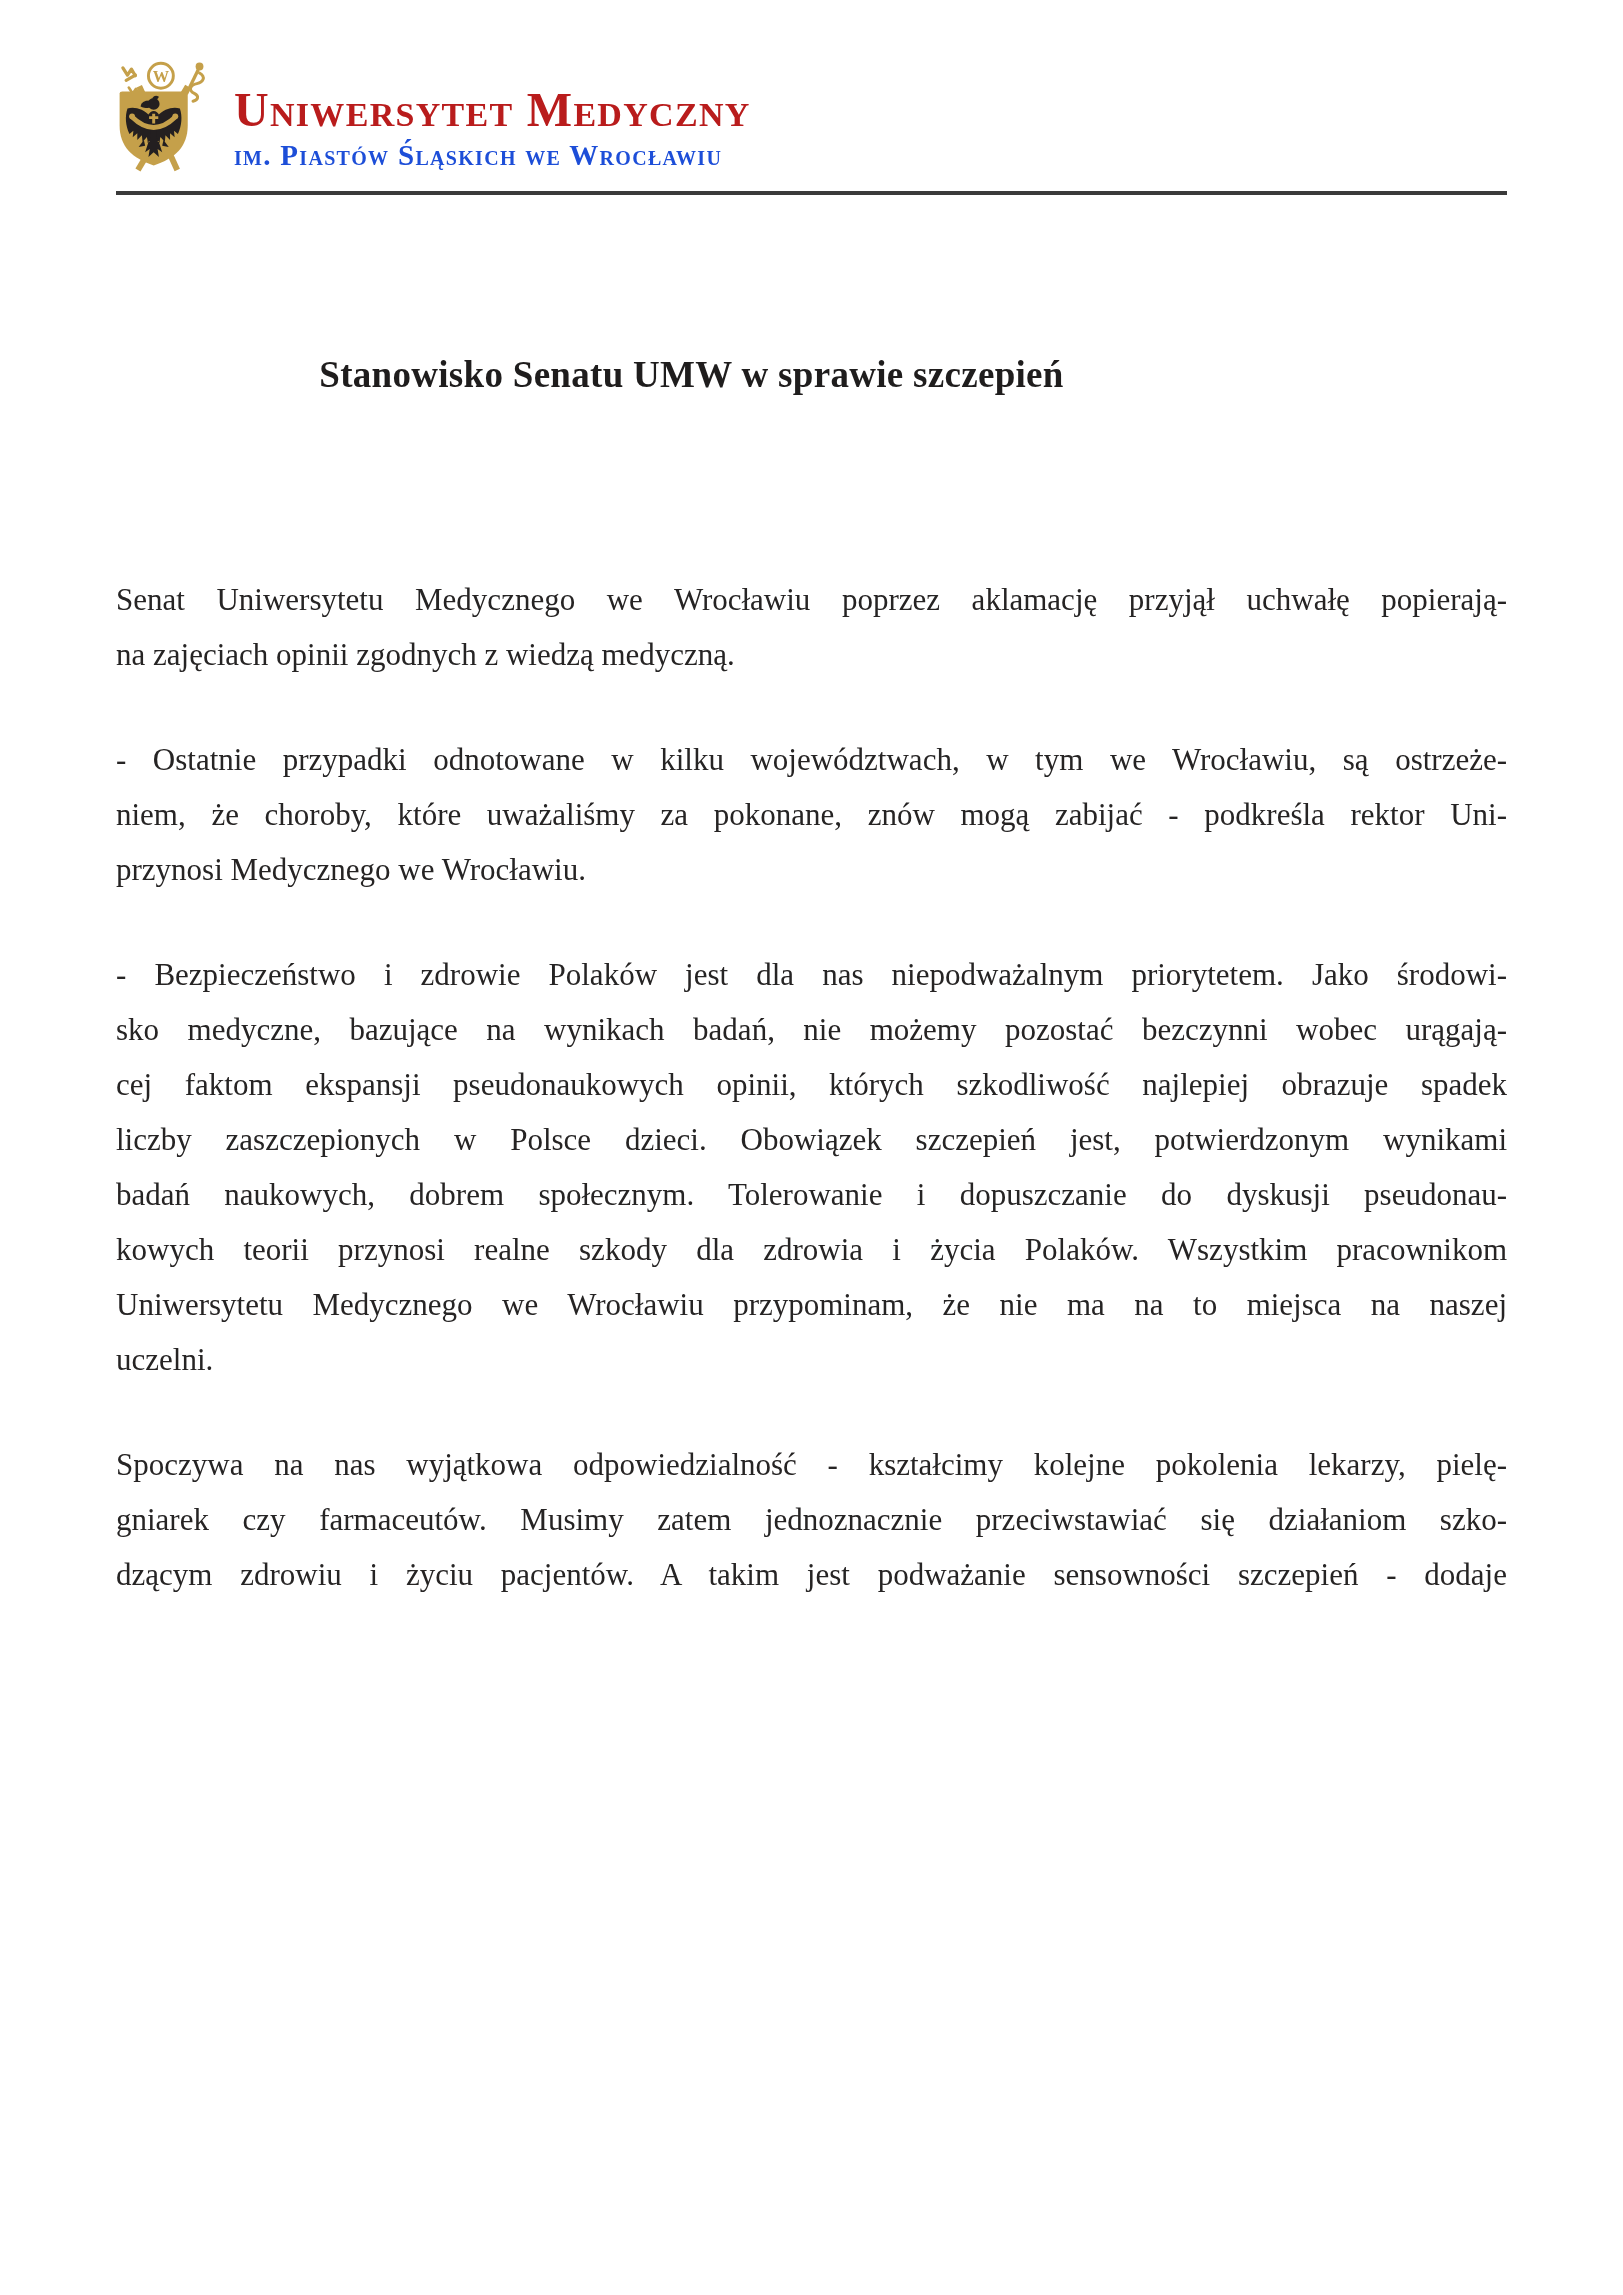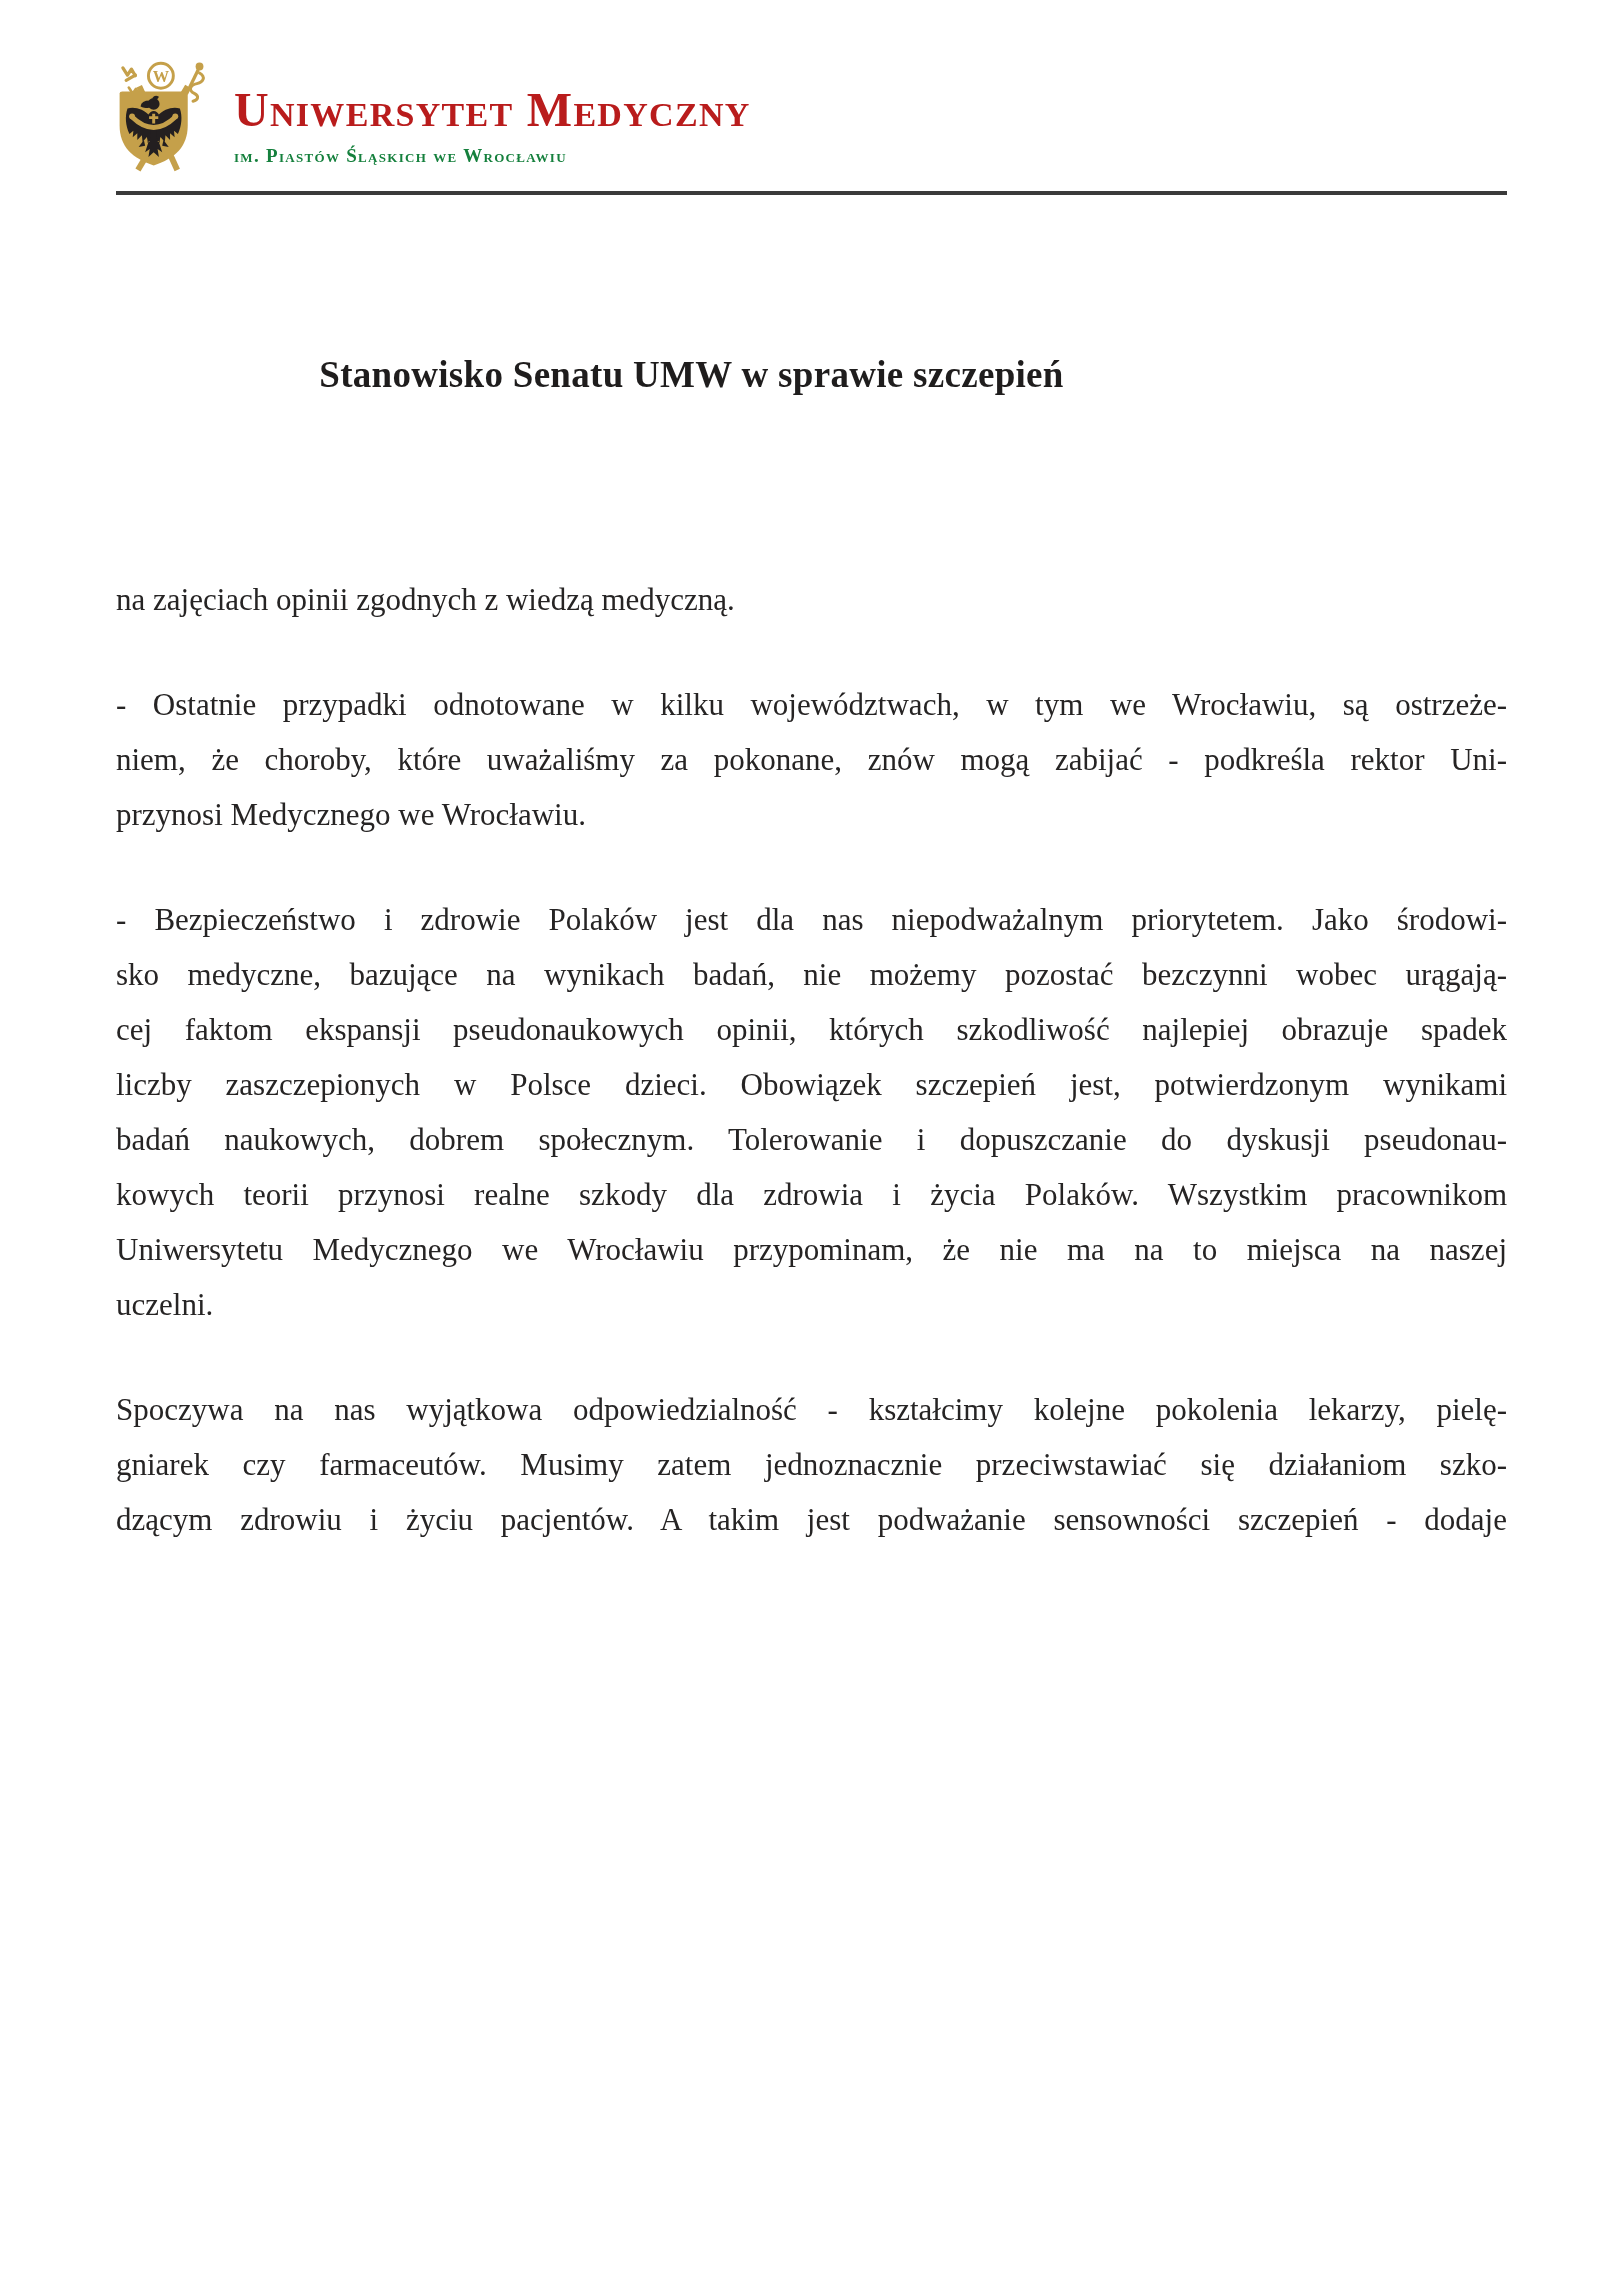--- a/index.html
+++ b/index.html
@@ -18,22 +18,22 @@
   .page{position:absolute;inset:0;background:#fff;}
 
   
   .logo{position:absolute;left:109px;top:60px;width:109px;height:131px;}
   .header-text{position:absolute;left:234px;top:84px;}
   .org-name{
     font-variant:small-caps;font-weight:bold;font-size:48px;line-height:52px;
     letter-spacing:1.3px;color:#b91c1c;white-space:nowrap;
   }
   .org-subtitle{
-    font-variant:small-caps;font-weight:bold;font-size:19px;line-height:33px;
-    letter-spacing:1.3px;color:#15803d;white-space:nowrap;margin-top:2.6px;
+    font-variant:small-caps;font-weight:bold;font-size:29px;line-height:33px;
+    letter-spacing:1.3px;color:#1d4ed8;white-space:nowrap;margin-top:2.6px;
   }
   .header-rule{
     position:absolute;left:116px;top:191px;width:1391px;height:3.9px;
     background:var(--rule);
   }
 
   
   .doc-title{
     position:absolute;left:0;top:353px;width:1383px;text-align:center;
     font-size:37px;font-weight:bold;color:#1F1D1D;letter-spacing:0.3px;
@@ -114,20 +114,21 @@
     <div class="org-name">Uniwersytet Medyczny</div>
     <div class="org-subtitle">im. Piastów Śląskich we Wrocławiu</div>
   </div>
 
   <div class="header-rule"></div>
 
   <div class="doc-title">Stanowisko Senatu UMW w sprawie szczepień</div>
 
   <div class="doc-body">
       <div class="paragraph">
+        <div class="line">Senat Uniwersytetu Medycznego we Wrocławiu poprzez aklamację przyjął uchwałę popierają-</div>
         <div class="line para-end">na zajęciach opinii zgodnych z wiedzą medyczną.</div>
       </div>
       <div class="paragraph">
         <div class="line">- Ostatnie przypadki odnotowane w kilku województwach, w tym we Wrocławiu, są ostrzeże-</div>
         <div class="line">niem, że choroby, które uważaliśmy za pokonane, znów mogą zabijać - podkreśla rektor Uni-</div>
         <div class="line para-end">przynosi Medycznego we Wrocławiu.</div>
       </div>
       <div class="paragraph">
         <div class="line">- Bezpieczeństwo i zdrowie Polaków jest dla nas niepodważalnym priorytetem. Jako środowi-</div>
         <div class="line">sko medyczne, bazujące na wynikach badań, nie możemy pozostać bezczynni wobec urągają-</div>

